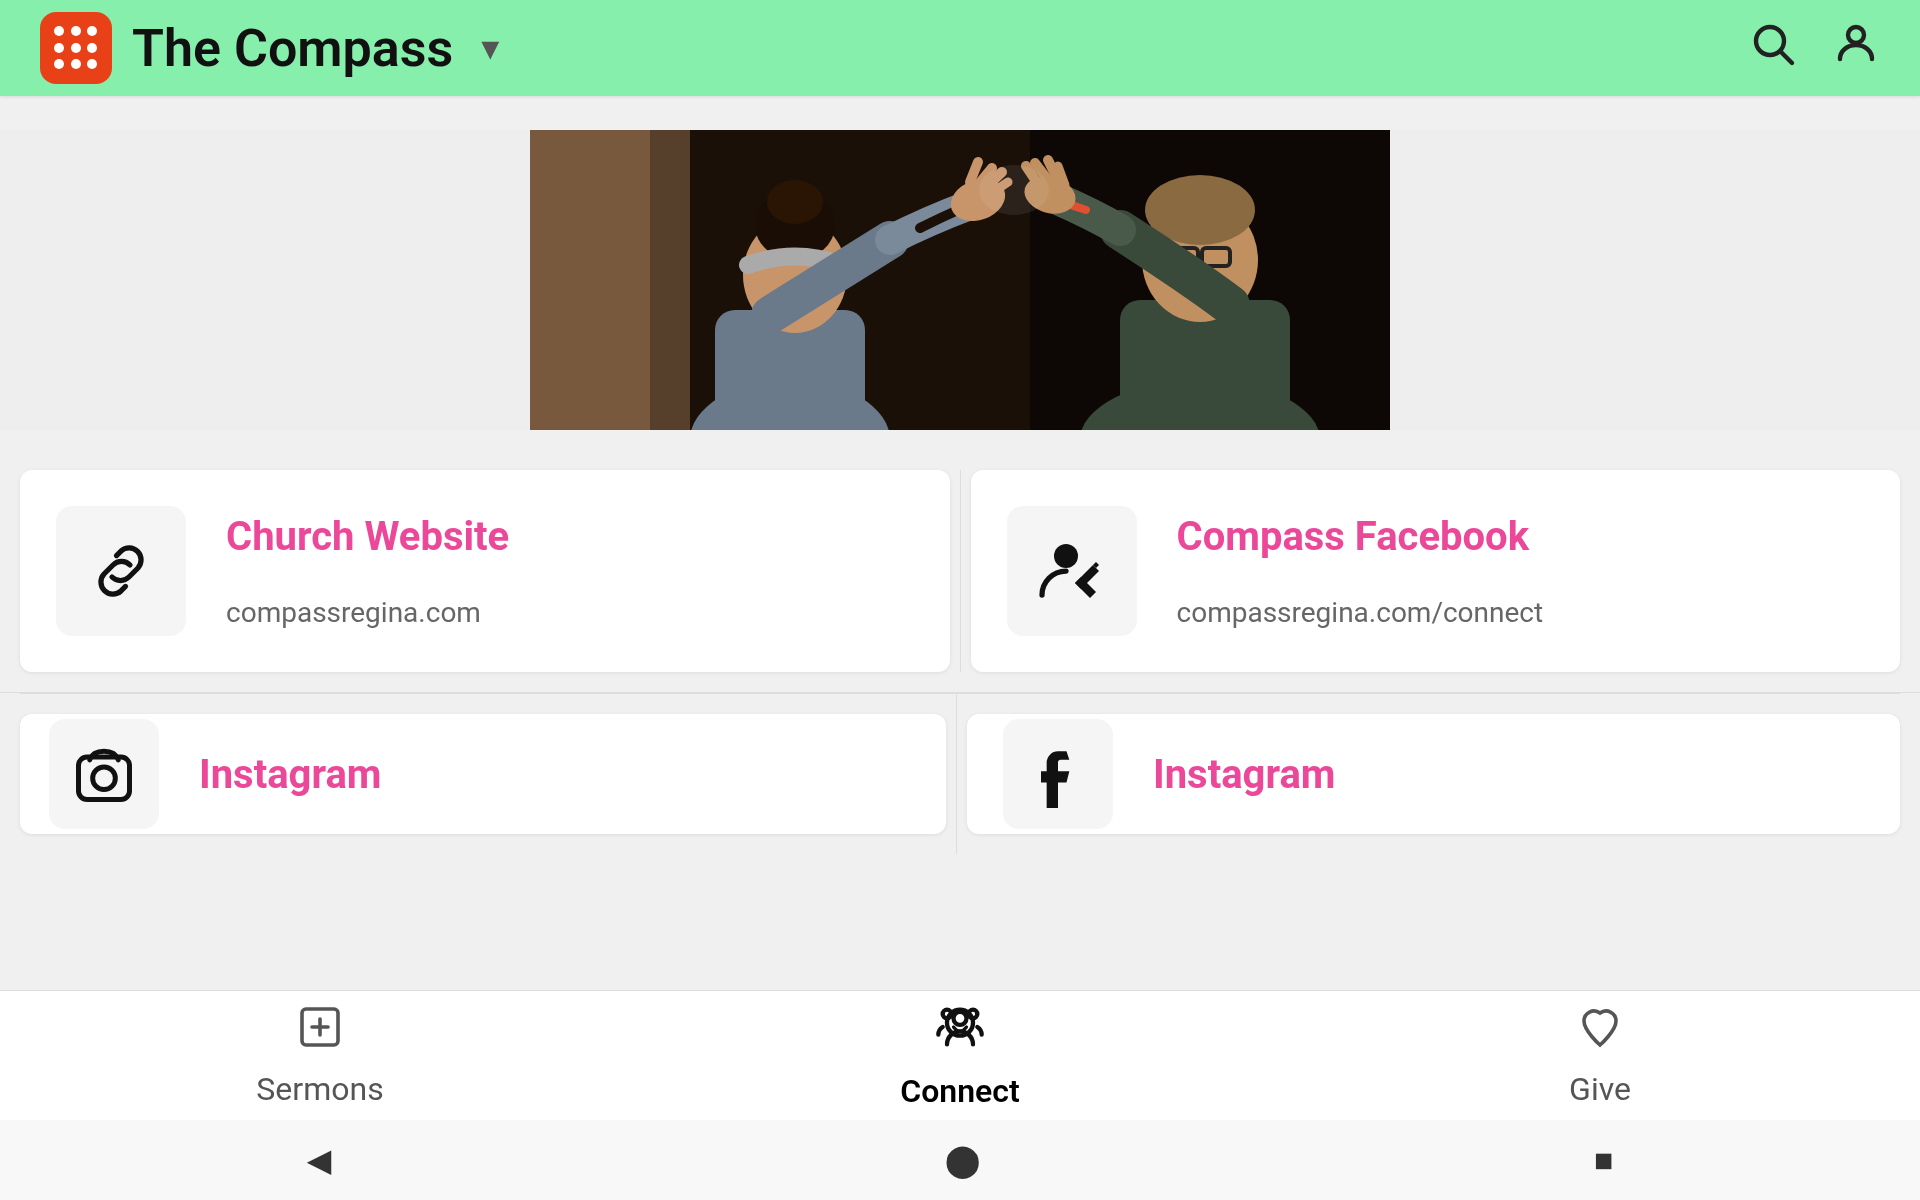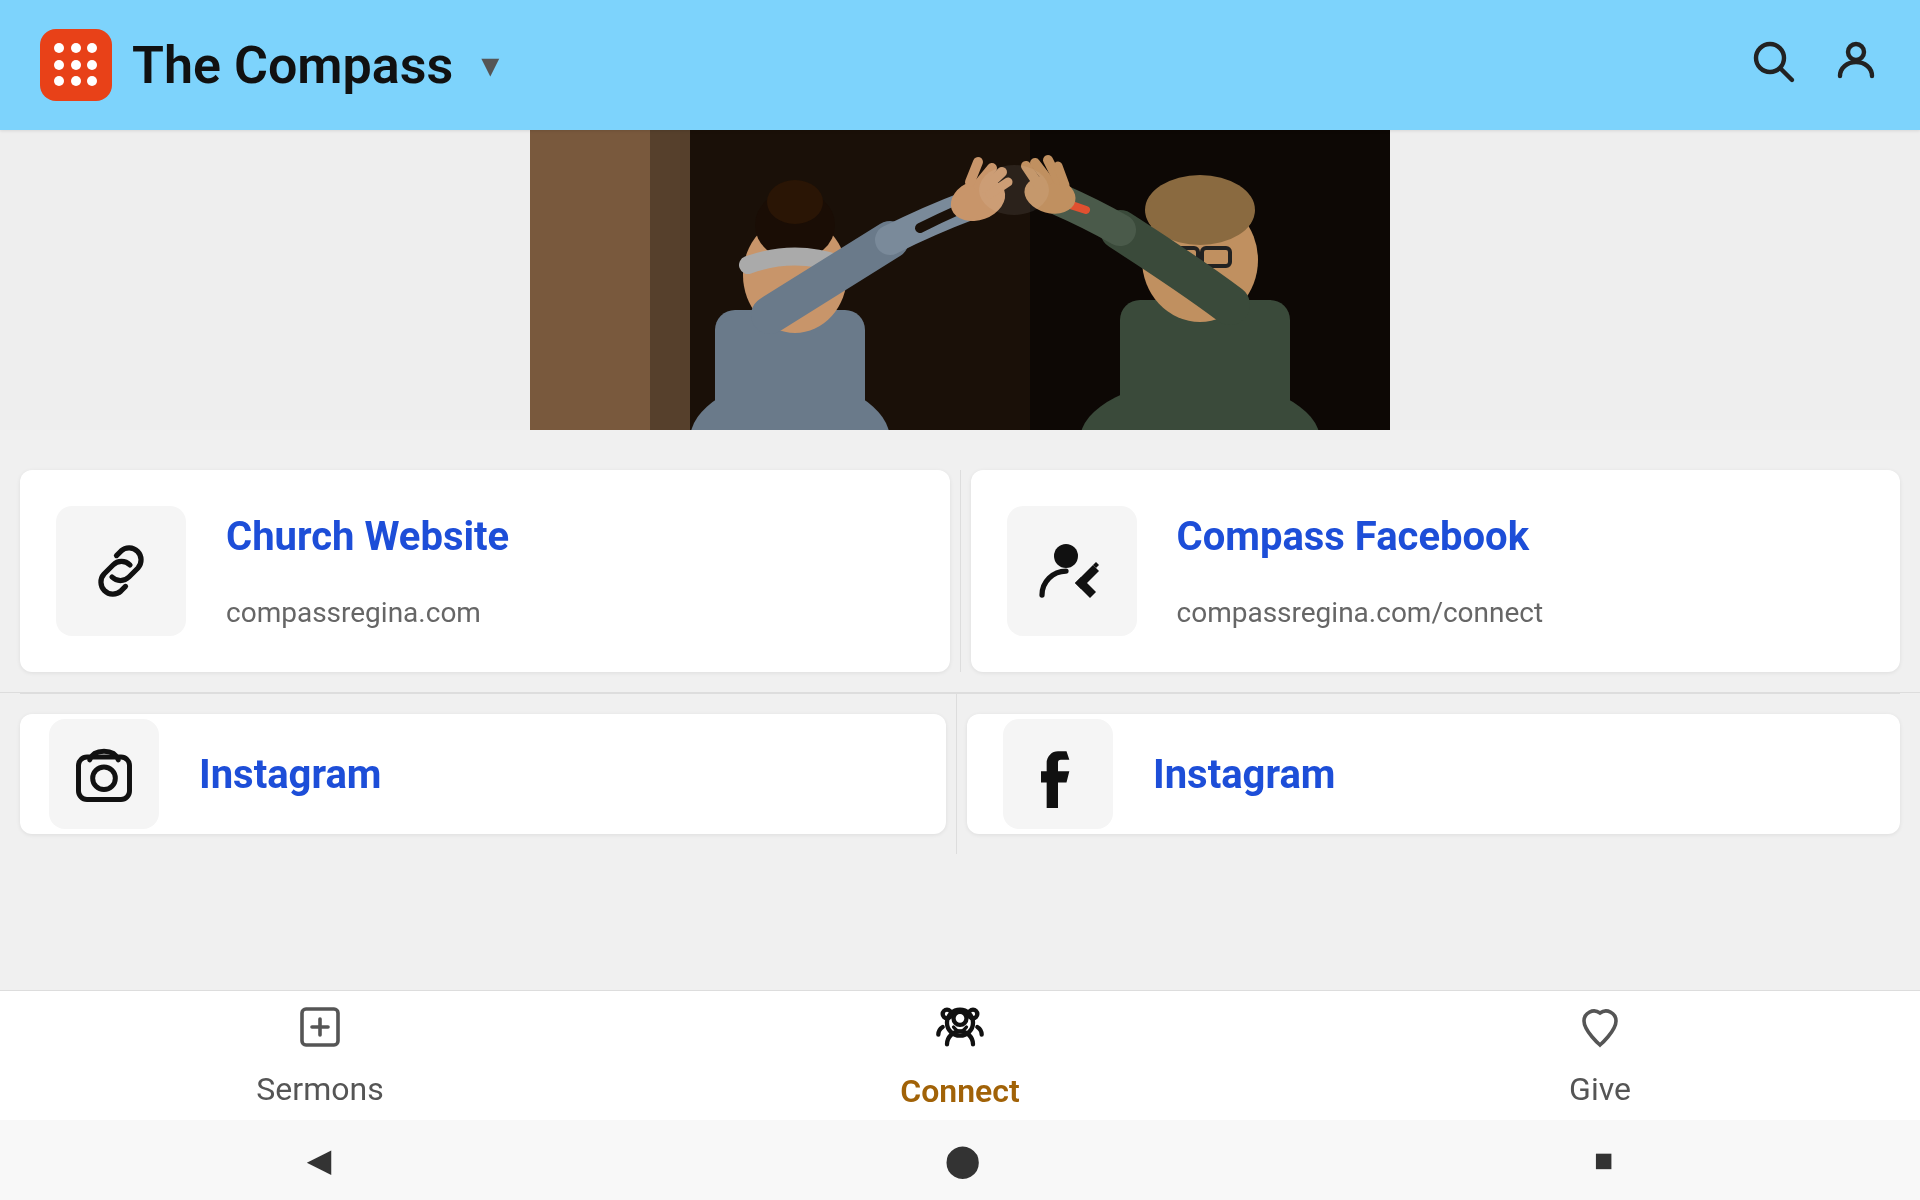--- a/index.html
+++ b/index.html
@@ -11,22 +11,22 @@
       overflow: hidden;
       position: relative;
     }
 
     
     .header {
       position: fixed;
       top: 0;
       left: 0;
       width: 1920px;
-      height: 130px;
-      background: #7dd3fc;
+      height: 96px;
+      background: #86efac;
       display: flex;
       align-items: center;
       justify-content: space-between;
       padding: 0 40px;
       z-index: 100;
       box-shadow: 0 1px 3px rgba(0,0,0,0.1);
     }
     .header-left {
       display: flex;
       align-items: center;
@@ -126,21 +126,21 @@
 
     .card-text-block {
       display: flex;
       flex-direction: column;
       gap: 8px;
     }
 
     .card-title {
       font-size: 40px;
       font-weight: 700;
-      color: #1d4ed8;
+      color: #ec4899;
     }
 
     .card-subtitle {
       font-size: 28px;
       color: #666;
       margin-top: 28px;
     }
 
     
     .cards-row-second {
@@ -457,21 +457,21 @@
         <path d="M6 20c0-3.3 2.7-6 6-6s6 2.7 6 6"></path>
         <circle cx="18" cy="6" r="2"></circle>
         <path d="M20 12c1.1.7 2 2 2 3.5"></path>
         <circle cx="6" cy="6" r="2"></circle>
         <path d="M4 12c-1.1.7-2 2-2 3.5"></path>
 
         <circle cx="12" cy="10" r="6" fill="none" stroke="#111" stroke-width="2"></circle>
         <path d="M9 12 Q12 16 15 12" stroke="#111" stroke-width="1.5" fill="none"></path>
       </svg>
     </span>
-    <span class="nav-label" style="font-weight:600;color:#a16207;">Connect</span>
+    <span class="nav-label" style="font-weight:600;color:#000000;">Connect</span>
   </div>
 
   <div class="nav-item">
     <span class="nav-icon">
       <svg width="48" height="48" viewBox="0 0 24 24" fill="none" stroke="#555" stroke-width="1.8" stroke-linecap="round">
         <path d="M12 21C12 21 4 14 4 9a5 5 0 0 1 8-4 5 5 0 0 1 8 4c0 5-8 12-8 12z"></path>
       </svg>
     </span>
     <span class="nav-label">Give</span>
   </div>

